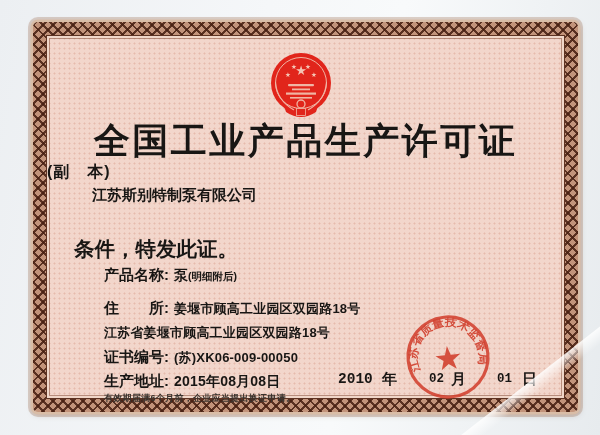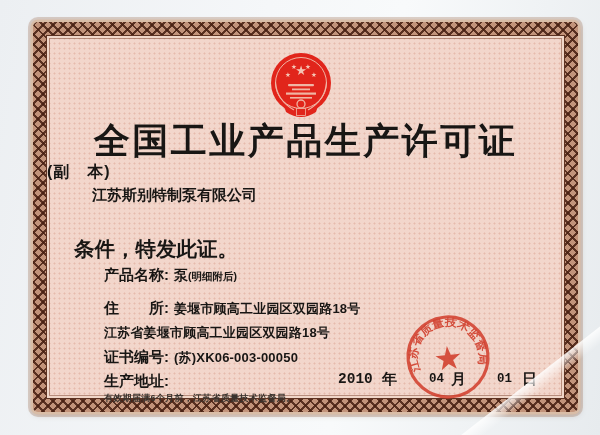--- a/index.html
+++ b/index.html
@@ -100,34 +100,35 @@
 
       <div class="prow" style="top:263px">
         <span class="flabel">住　　所:</span>
         <span class="fvalue">姜堰市顾高工业园区双园路18号</span>
       </div>
       <div class="prow" style="top:288px">
         <span class="fvalue">江苏省姜堰市顾高工业园区双园路18号</span>
       </div>
       <div class="prow" style="top:312px">
         <span class="flabel">证书编号:</span>
-        <span class="fvalue">(苏)XK06-003-00050</span>
+        <span class="fvalue">(苏)XK06-009-00050</span>
       </div>
       <div class="prow" style="top:336px">
         <span class="flabel">生产地址:</span>
+        <span class="fvalue big">2015年08月08日</span>
       </div>
 
       <span class="datespan dyear" style="left:291px">2010</span>
       <span class="datespan dunit" style="left:335px">年</span>
-      <span class="datespan dnum" style="left:382px">04</span>
+      <span class="datespan dnum" style="left:382px">02</span>
       <span class="datespan dunit" style="left:404px">月</span>
       <span class="datespan dnum" style="left:450px">01</span>
       <span class="datespan dunit" style="left:475px">日</span>
 
-      <div class="footnote">有效期届满6个月前，江苏省质量技术监督局。</div>
+      <div class="footnote">有效期届满6个月前，企业应当提出换证申请。</div>
 
       <svg class="seal" width="84" height="84" viewBox="0 0 84 84">
         <defs>
           <path id="sealArc" d="M 12.9 52.6 A 31 31 0 1 1 71.1 52.6" fill="none"></path>
         </defs>
         <circle cx="42" cy="42" r="40" fill="none" stroke="#d03a28" stroke-width="3.2" opacity="0.9"></circle>
         <text font-size="10.5" font-weight="bold" fill="#d03a28" opacity="0.95" font-family="Liberation Sans, DejaVu Sans, sans-serif">
           <textPath href="#sealArc" xlink:href="#sealArc" startOffset="0" textLength="119" lengthAdjust="spacingAndGlyphs">江苏省质量技术监督局</textPath>
         </text>
         <polygon fill="#d03a28" opacity="0.92" points="42,31 44.9,40 54.4,40 46.8,45.5 49.6,54.5 42,49 34.4,54.5 37.2,45.5 29.6,40 39.1,40"></polygon>

